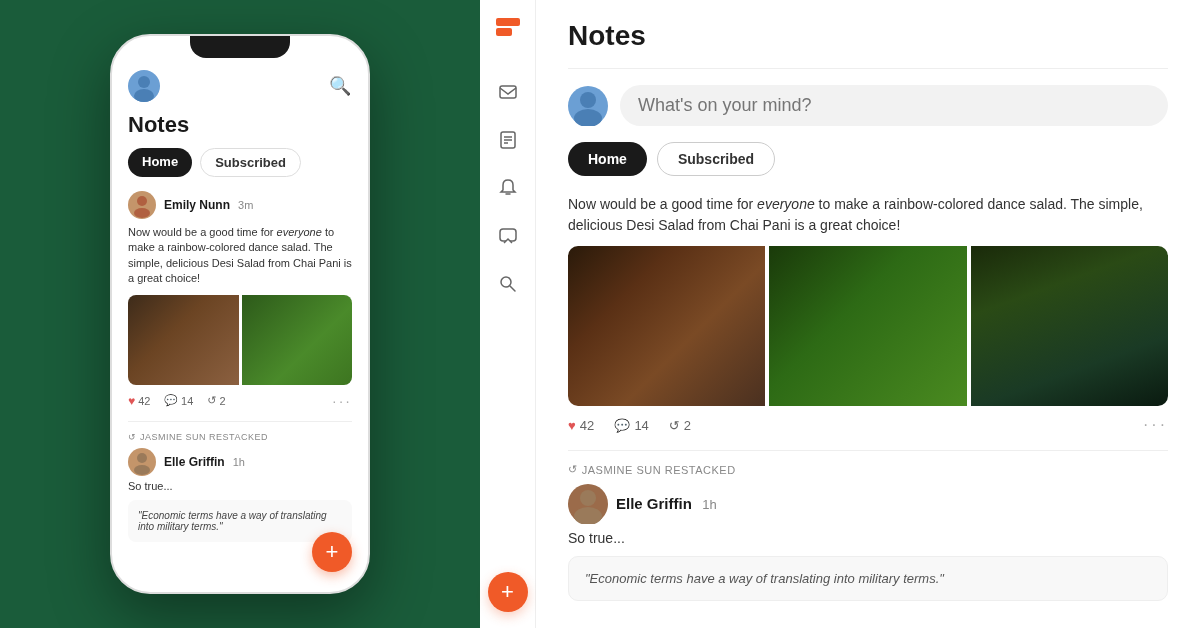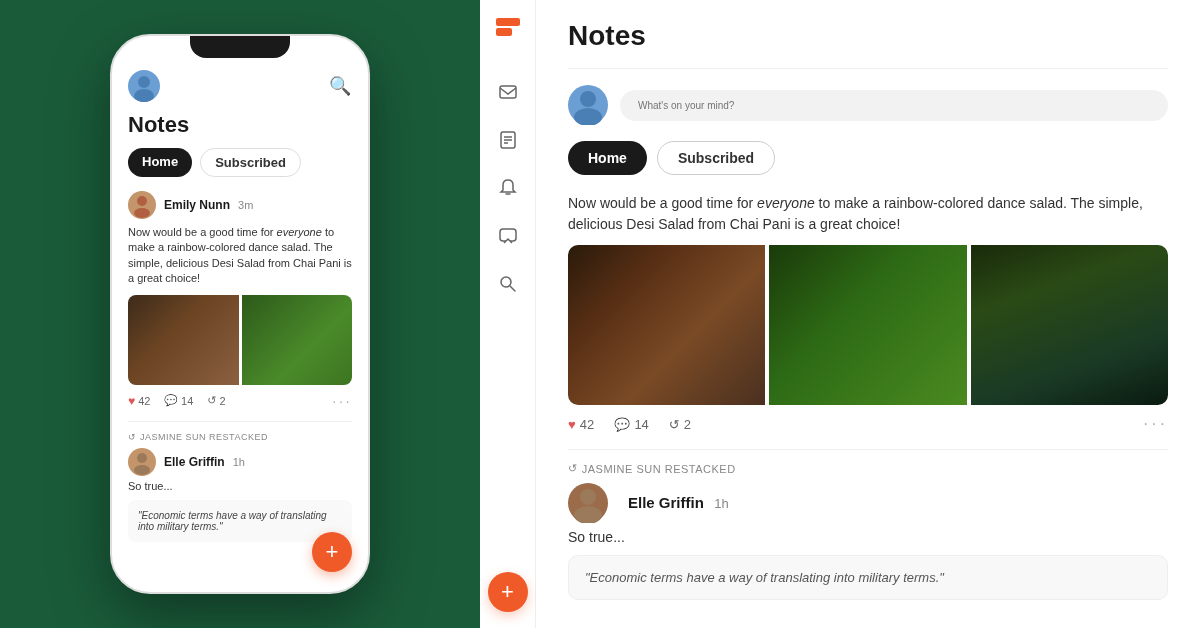--- a/index.html
+++ b/index.html
@@ -326,21 +326,21 @@
       background: #6b9fd4;
       flex-shrink: 0;
     }
 
     .compose-input {
       flex: 1;
       background: #f2f2f2;
       border: none;
       border-radius: 24px;
       padding: 10px 18px;
-      font-size: 10px;
+      font-size: 18px;
       color: #7f1d1d;
       outline: none;
     }
 
     .main-tabs {
       display: flex;
       gap: 10px;
       margin-bottom: 18px;
     }
 
@@ -460,21 +460,21 @@
       letter-spacing: 0.5px;
       display: flex;
       align-items: center;
       gap: 4px;
       margin-bottom: 8px;
     }
 
     .main-post2-header {
       display: flex;
       align-items: center;
-      gap: 20px;
+      gap: 8px;
       margin-bottom: 6px;
     }
 
     .main-post2-avatar {
       width: 40px;
       height: 40px;
       border-radius: 50%;
       background: #9b6b4a;
     }
 

